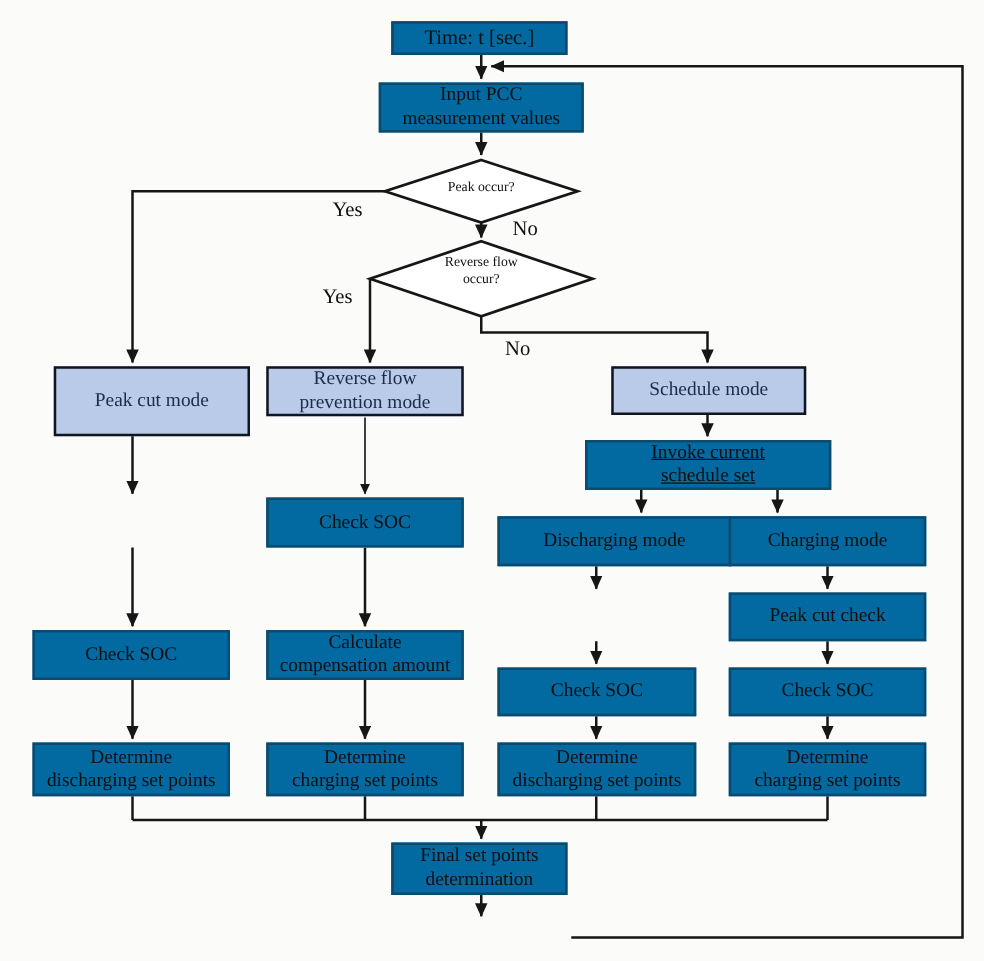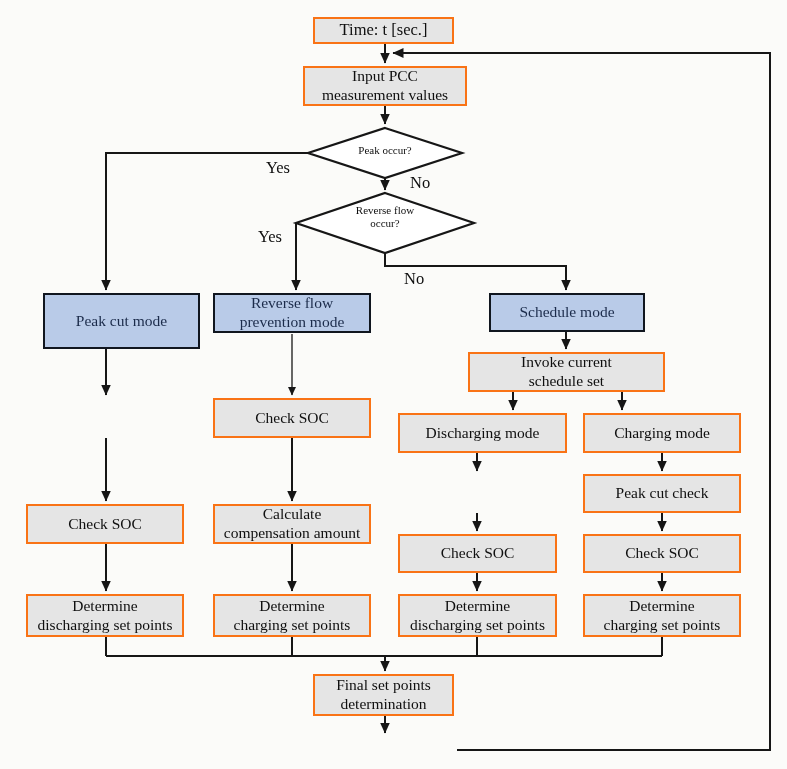--- a/index.html
+++ b/index.html
@@ -6,21 +6,21 @@
   #canvas {
     position:relative; width:787px; height:769px;
     background:#fbfbf9;
     font-family:"Liberation Serif", serif;
     color:#0f0f0f;
     overflow:hidden;
   }
   #edges { position:absolute; left:0; top:0; width:787px; height:769px; }
   .node {
     position:absolute; box-sizing:border-box;
-    background:#e5e5e5; border:2px solid #f97316;
+    background:#0369a1; border:2px solid #0c4a6e;
     display:flex; align-items:center; justify-content:center;
     text-align:center; font-size:15.5px; line-height:1.22;
   }
   .node .lbl { white-space:pre-line; display:block; width:100%; }
   .mode { background:#b9cbe8; border:2.2px solid #10161f; color:#1b2b4a; }
   .thickb { border-width:2.5px; }
   .lg { font-size:16.5px; }
   .dlabel {
     position:absolute; text-align:center; font-size:11px; line-height:1.2;
     white-space:pre-line;
@@ -106,21 +106,21 @@
       <span class="lbl">Peak cut mode</span>
     </div>
   <div class="node mode" style="left:213px; top:293px; width:158px; height:40px;">
       <span class="lbl">Reverse flow
 prevention mode</span>
     </div>
   <div class="node mode" style="left:489px; top:293px; width:156px; height:39px;">
       <span class="lbl">Schedule mode</span>
     </div>
 
-  <div class="node" style="left:468px; top:352px; width:197px; height:40px;">
+  <div class="node" style="left:468px; top:352px; width:197px; height:40px;text-decoration:underline;">
       <span class="lbl">Invoke current
 schedule set</span>
     </div>
 
   <div class="node" style="left:26px; top:504px; width:158px; height:40px;">
       <span class="lbl">Check SOC</span>
     </div>
   <div class="node" style="left:26px; top:594px; width:158px; height:43px;">
       <span class="lbl">Determine
 discharging set points</span>
@@ -131,21 +131,21 @@
     </div>
   <div class="node" style="left:213px; top:504px; width:158px; height:40px;">
       <span class="lbl">Calculate
 compensation amount</span>
     </div>
   <div class="node" style="left:213px; top:594px; width:158px; height:43px;">
       <span class="lbl">Determine
 charging set points</span>
     </div>
 
-  <div class="node" style="left:398px; top:413px; width:169px; height:40px;">
+  <div class="node" style="left:398px; top:413px; width:187px; height:40px;">
       <span class="lbl">Discharging mode</span>
     </div>
   <div class="node" style="left:398px; top:534px; width:159px; height:39px;">
       <span class="lbl">Check SOC</span>
     </div>
   <div class="node" style="left:398px; top:594px; width:159px; height:43px;">
       <span class="lbl">Determine
 discharging set points</span>
     </div>
 

